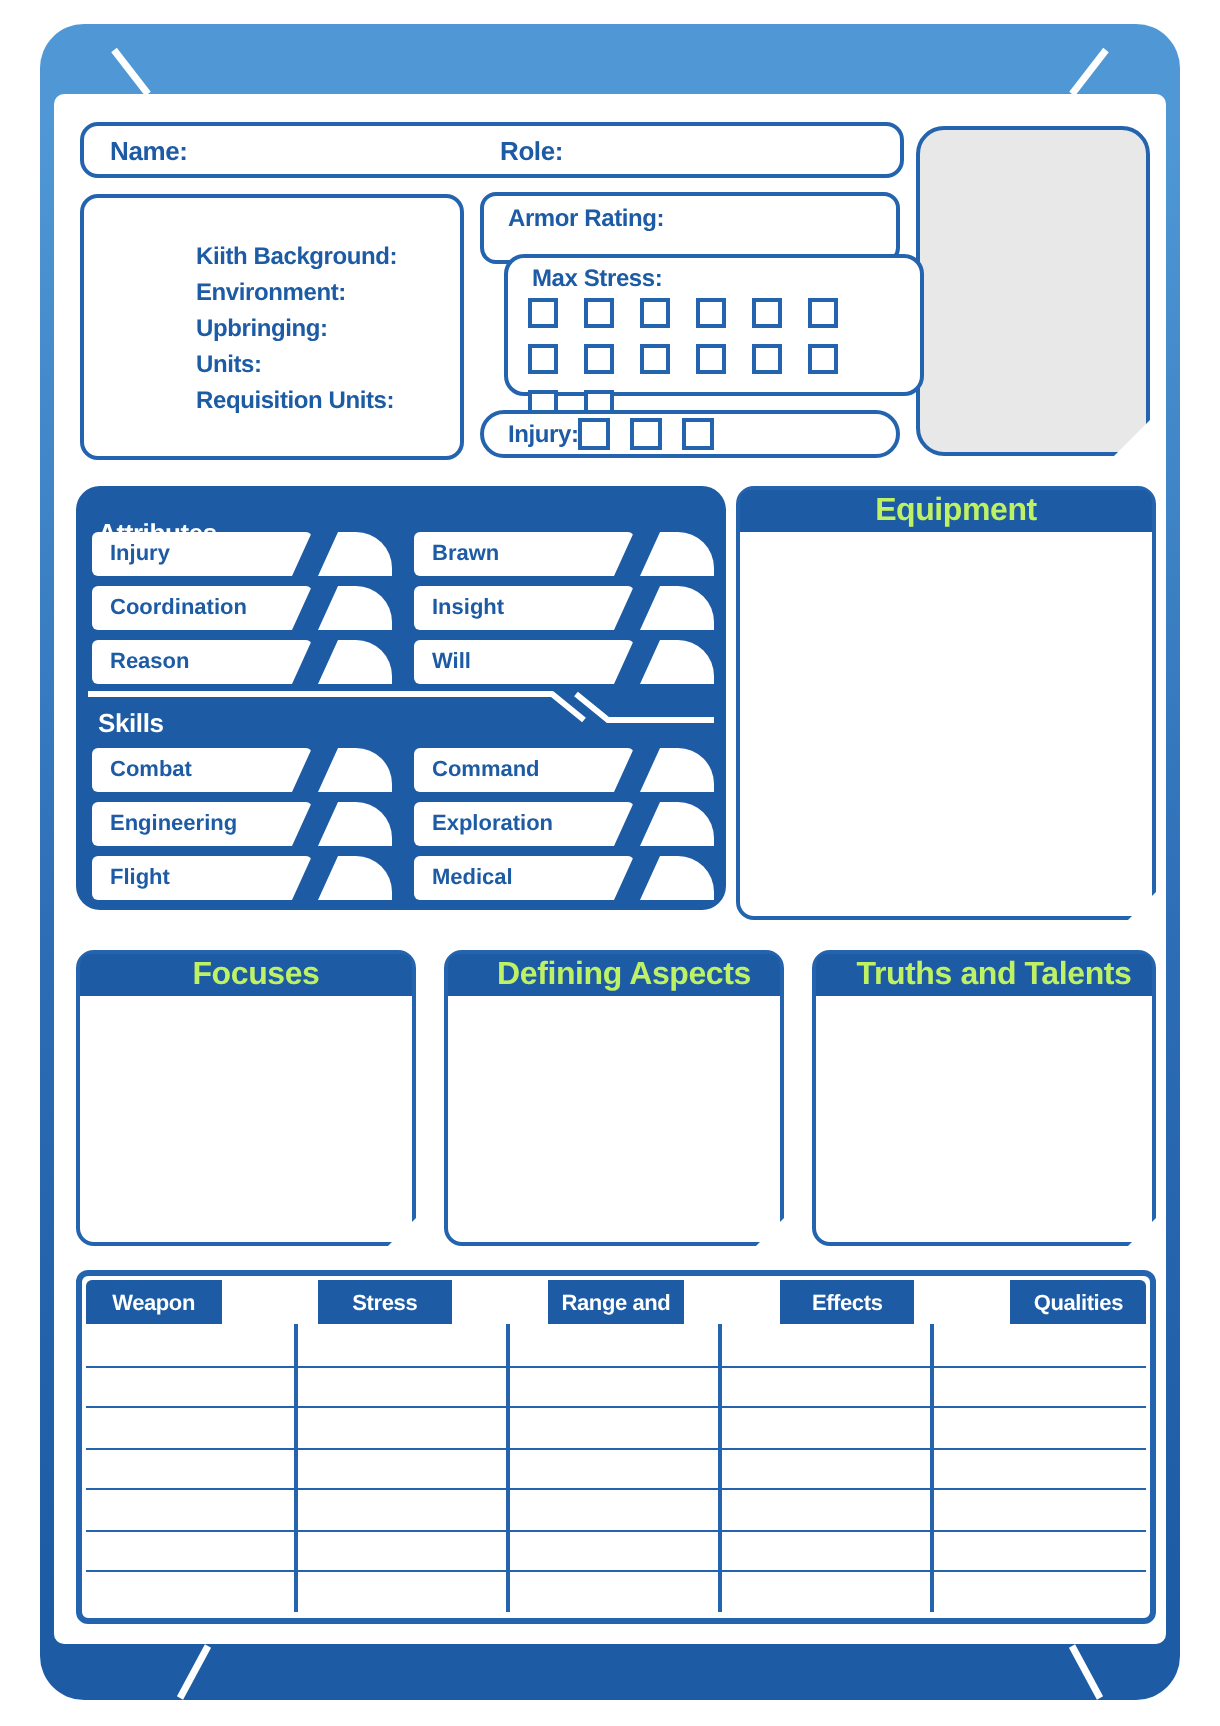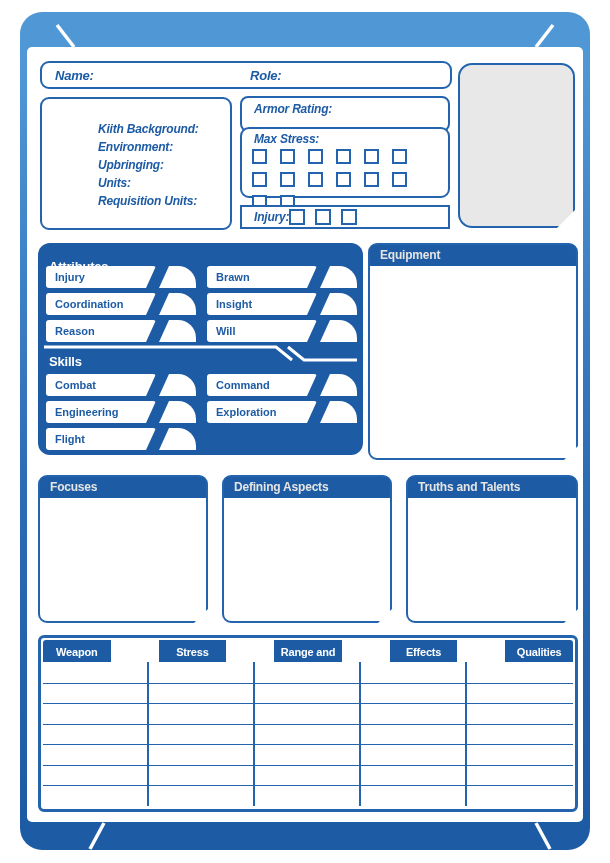--- a/index.html
+++ b/index.html
@@ -4,21 +4,21 @@
 <style>
   html,body{margin:0;padding:0;background:#fff;}
   #page{position:relative;width:610px;height:863px;background:#fff;
         font-family:"Liberation Sans",sans-serif;overflow:hidden;}
   
   #frame{position:absolute;left:20px;top:12px;width:570px;height:838px;border-radius:22px;
          background:linear-gradient(180deg,#4f98d5 0%,#4f98d5 6%,#2d6db6 55%,#1d5ba4 95%);}
   #inner{position:absolute;left:27px;top:47px;width:556px;height:775px;background:#fff;border-radius:5px;}
   #deco{position:absolute;left:0;top:0;pointer-events:none;}
 
-  .bx{position:absolute;background:#fff;border:2.5px solid #2464ae;border-radius:9px;box-sizing:border-box;font-style:italic;}
+  .bx{position:absolute;background:#fff;border:2.5px solid #2464ae;border-radius:9px;box-sizing:border-box;}
   .lbl{color:#1d5ba4;font-weight:bold;font-size:12px;letter-spacing:-0.2px;}
 
   
   #portrait{position:absolute;left:458px;top:63px;width:117px;height:165px;background:#e8e8e8;
             border:2px solid #2464ae;border-radius:14px;box-sizing:border-box;
             clip-path:polygon(0 0,100% 0,100% calc(100% - 18px),calc(100% - 18px) 100%,0 100%);}
 
   
   .ck{display:inline-block;width:15px;height:15px;background:#fff;border:2px solid #2464ae;box-sizing:border-box;}
 
@@ -31,21 +31,21 @@
               clip-path:polygon(0 0,100% 0,calc(100% - 10px) 100%,0 100%);
               color:#1d5ba4;font-weight:bold;font-size:11px;line-height:22px;padding-left:9px;box-sizing:border-box;}
   .stat-fin{position:absolute;right:0;top:0;width:37px;height:22px;background:#fff;
             border-radius:0 18px 0 0;
             clip-path:polygon(10px 0,100% 0,100% 100%,0 100%);}
 
   
   .tpanel{position:absolute;background:#fff;border:2.5px solid #2464ae;border-radius:9px;box-sizing:border-box;
           clip-path:polygon(0 0,100% 0,100% calc(100% - 14px),calc(100% - 14px) 100%,0 100%);}
   .tpanel .strip{height:21px;background:#1d5ba4;border-radius:5px 5px 0 0;
-                 color:#e5e5e5;font-weight:bold;font-size:12px;line-height:21px;padding-left:10px;letter-spacing:-0.2px;}
+                 color:#bef264;font-weight:bold;font-size:16px;line-height:21px;padding-left:10px;letter-spacing:-0.2px;text-align:center;}
 
   
   #wtable{position:absolute;left:38px;top:635px;width:540px;height:177px;background:#fff;
           border:3px solid #2464ae;border-radius:6px;box-sizing:border-box;padding:2px;}
   #whead{display:grid;grid-template-columns:repeat(5,1fr);grid-column-gap:2px;height:20px;gap:48px;}
   #whead .hc{background:#1d5ba4;color:#fff;font-weight:bold;font-size:11px;text-align:center;line-height:24px;
              letter-spacing:-0.2px;}
   #whead .hc:first-child{border-top-left-radius:3px;}
   #whead .hc:last-child{border-top-right-radius:3px;}
   #wbody{display:grid;grid-template-columns:repeat(5,1fr);}
@@ -74,41 +74,41 @@
         <div><span class="lbl">Upbringing:</span></div>
         <div><span class="lbl">Units:</span></div>
         <div><span class="lbl">Requisition Units:</span></div>
       </div>
   </div>
 
   <div class="bx" style="left:240px;top:96px;width:210px;height:36px;border-radius:8px;">
     <span class="lbl" style="position:absolute;left:12px;top:4px;">Armor Rating:</span>
   </div>
 
-  <div class="bx" style="left:240px;top:127px;width:210px;height:71px;">
+  <div class="bx" style="left:252px;top:127px;width:210px;height:71px;border-radius:10px;">
     <span class="lbl" style="position:absolute;left:12px;top:3px;">Max Stress:</span>
     <div id="stress-boxes" style="position:absolute;left:10px;top:20px;width:190px;display:flex;flex-wrap:wrap;">
         <span class="ck" style="margin: 0px 13px 8px 0px;"></span>
         <span class="ck" style="margin: 0px 13px 8px 0px;"></span>
         <span class="ck" style="margin: 0px 13px 8px 0px;"></span>
         <span class="ck" style="margin: 0px 13px 8px 0px;"></span>
         <span class="ck" style="margin: 0px 13px 8px 0px;"></span>
         <span class="ck" style="margin: 0px 13px 8px 0px;"></span>
         <span class="ck" style="margin: 0px 13px 8px 0px;"></span>
         <span class="ck" style="margin: 0px 13px 8px 0px;"></span>
         <span class="ck" style="margin: 0px 13px 8px 0px;"></span>
         <span class="ck" style="margin: 0px 13px 8px 0px;"></span>
         <span class="ck" style="margin: 0px 13px 8px 0px;"></span>
         <span class="ck" style="margin: 0px 13px 8px 0px;"></span>
         <span class="ck" style="margin: 0px 13px 8px 0px;"></span>
         <span class="ck" style="margin: 0px 13px 8px 0px;"></span>
       </div>
   </div>
 
-  <div class="bx" style="left:240px;top:205px;width:210px;height:24px;border-radius:0;">
+  <div class="bx" style="left:240px;top:205px;width:210px;height:24px;border-radius:12px;">
     <span class="lbl" style="position:absolute;left:12px;top:3px;">Injury:</span>
     <div id="injury-boxes" style="position:absolute;left:47px;top:2px;display:flex;gap:10px;">
         <span class="ck" style="width: 16px; height: 16px;"></span>
         <span class="ck" style="width: 16px; height: 16px;"></span>
         <span class="ck" style="width: 16px; height: 16px;"></span>
       </div>
   </div>
 
   <div id="statpanel">
     <div class="ptitle" style="top:5px;margin-top:11px;">Attributes</div>
@@ -155,20 +155,24 @@
         <div class="stat-row">
           <div class="stat-label">Engineering</div>
           <div class="stat-fin"></div>
         </div>
         <div class="stat-row">
           <div class="stat-label">Exploration</div>
           <div class="stat-fin"></div>
         </div>
         <div class="stat-row">
           <div class="stat-label">Flight</div>
+          <div class="stat-fin"></div>
+        </div>
+        <div class="stat-row">
+          <div class="stat-label">Medical</div>
           <div class="stat-fin"></div>
         </div>
       </div>
   </div>
 
   <div class="tpanel" style="left:368px;top:243px;width:210px;height:217px;">
     <div class="strip">Equipment</div>
   </div>
 
   <div class="tpanel" style="left:38px;top:475px;width:170px;height:148px;">

